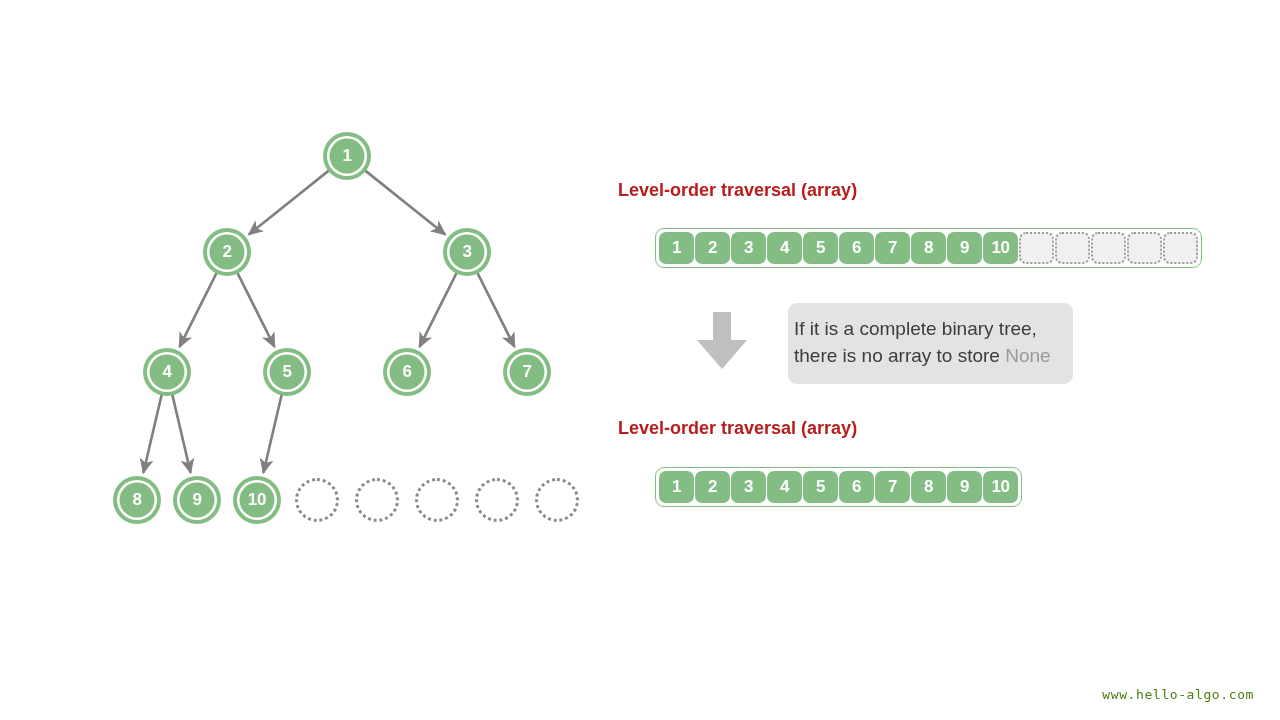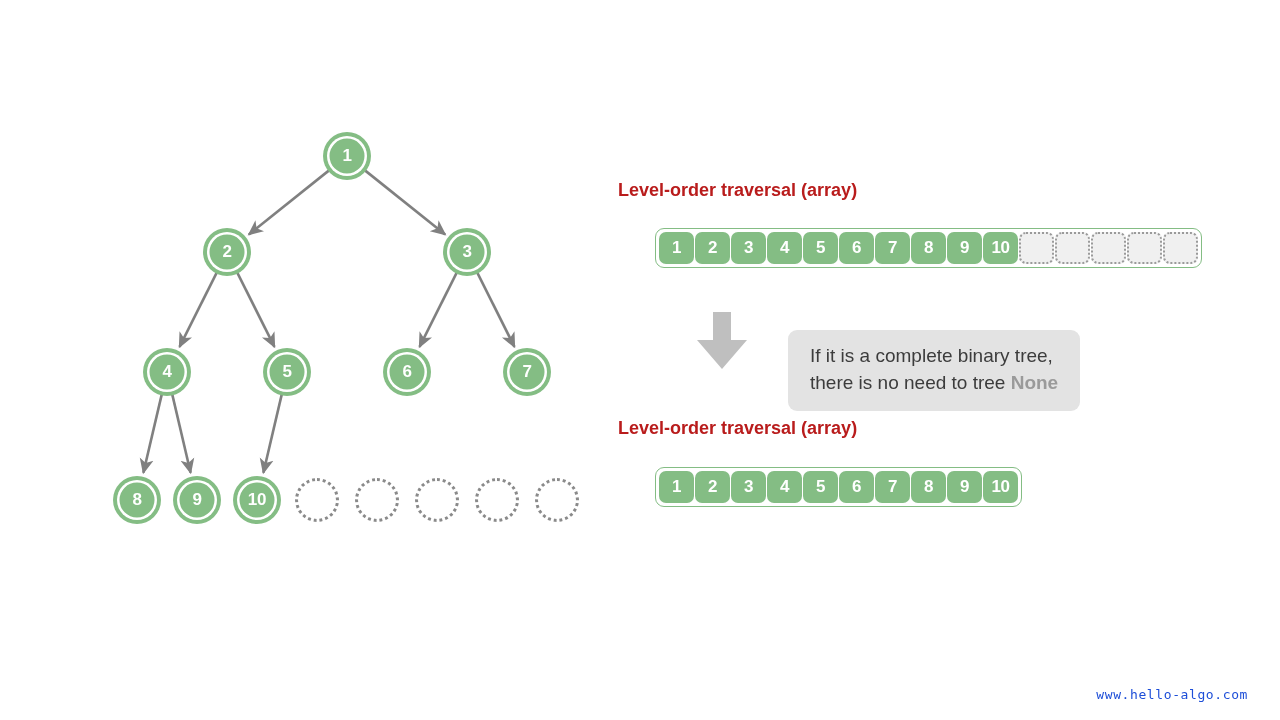--- a/index.html
+++ b/index.html
@@ -101,44 +101,43 @@
     background: #f0f0f0;
     border: 2px dotted #9a9a9a;
     color: transparent;
   }
 
   .callout {
     position: absolute;
     background: #e3e3e3;
     border-radius: 9px;
     box-sizing: border-box;
-    padding: 13px 22px 14px 22px;
+    padding: 13px 22px 14px 6px;
     color: #3c3c3c;
     font-size: 19px;
     line-height: 1.42;
     white-space: nowrap;
-    margin-top: 27px;
   }
   .callout .kw {
     color: #9a9a9a;
-    font-weight: 700;
+    font-weight: 400;
     text-align: center;
   }
 
   .down-arrow {
     position: absolute;
     width: 52px;
     height: 58px;
   }
 
   .watermark {
     position: absolute;
-    right: 32px;
+    right: 26px;
     bottom: 18px;
-    color: #1d4ed8;
+    color: #4d7c0f;
     font-family: "DejaVu Sans Mono", "Liberation Mono", monospace;
     font-size: 13px;
     letter-spacing: 0.6px;
     margin-left: 8px;
   }
 </style>
 </head>
 <body>
 
 <div id="canvas">
@@ -242,21 +241,21 @@
       <div class="cell empty"></div>
       <div class="cell empty"></div>
     </div>
 
   <svg class="down-arrow" style="left:696px; top:312px;" viewBox="0 0 52 58">
     <path d="M17,0 L35,0 L35,28 L51,28 L26,57 L1,28 L17,28 Z" fill="#bfbfbf"></path>
   </svg>
 
   <div class="callout" style="left:788px; top:303px;">
     <span>If it is a complete binary tree,</span><br>
-    <span>there is no need to tree </span><span class="kw">None</span>
+    <span>there is no array to store </span><span class="kw">None</span>
   </div>
 
   <div class="section-title" style="left:618px; top:418px;">Level-order traversal (array)</div>
 
   <div class="array-box" id="array-bottom" style="left:655px; top:467px;">
       <div class="cell">
         <span>1</span>
       </div>
       <div class="cell">
         <span>2</span>

